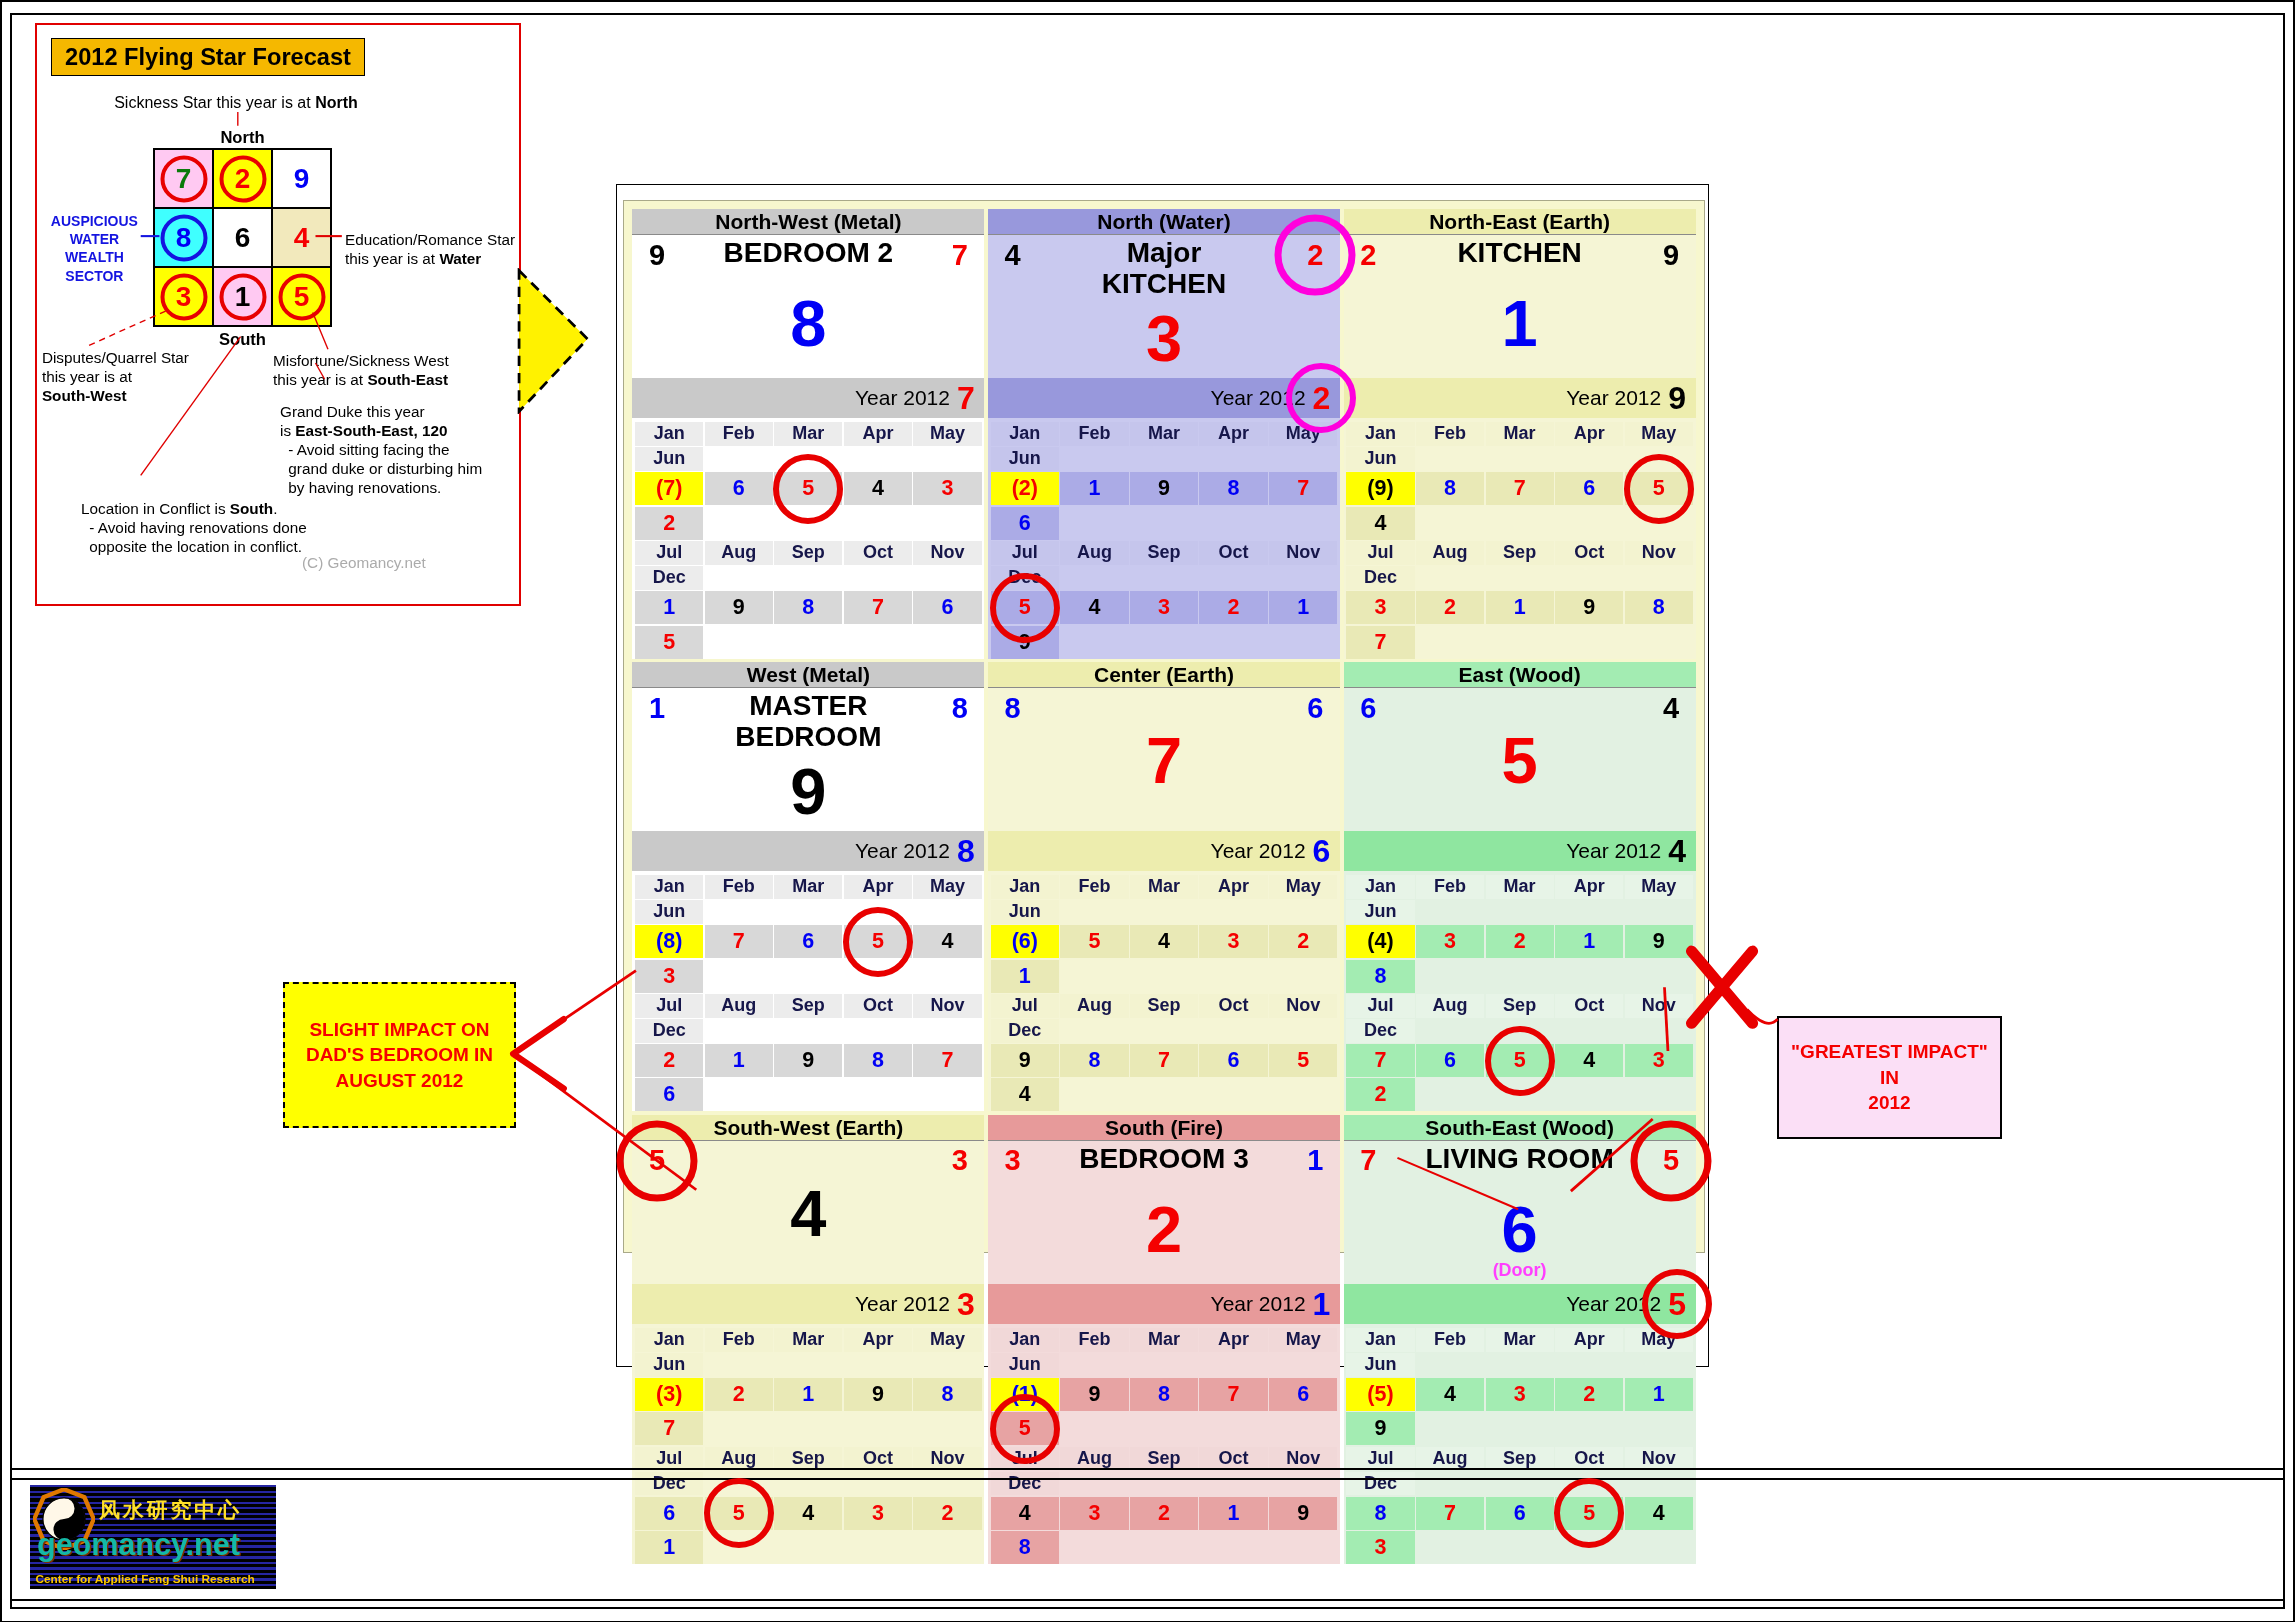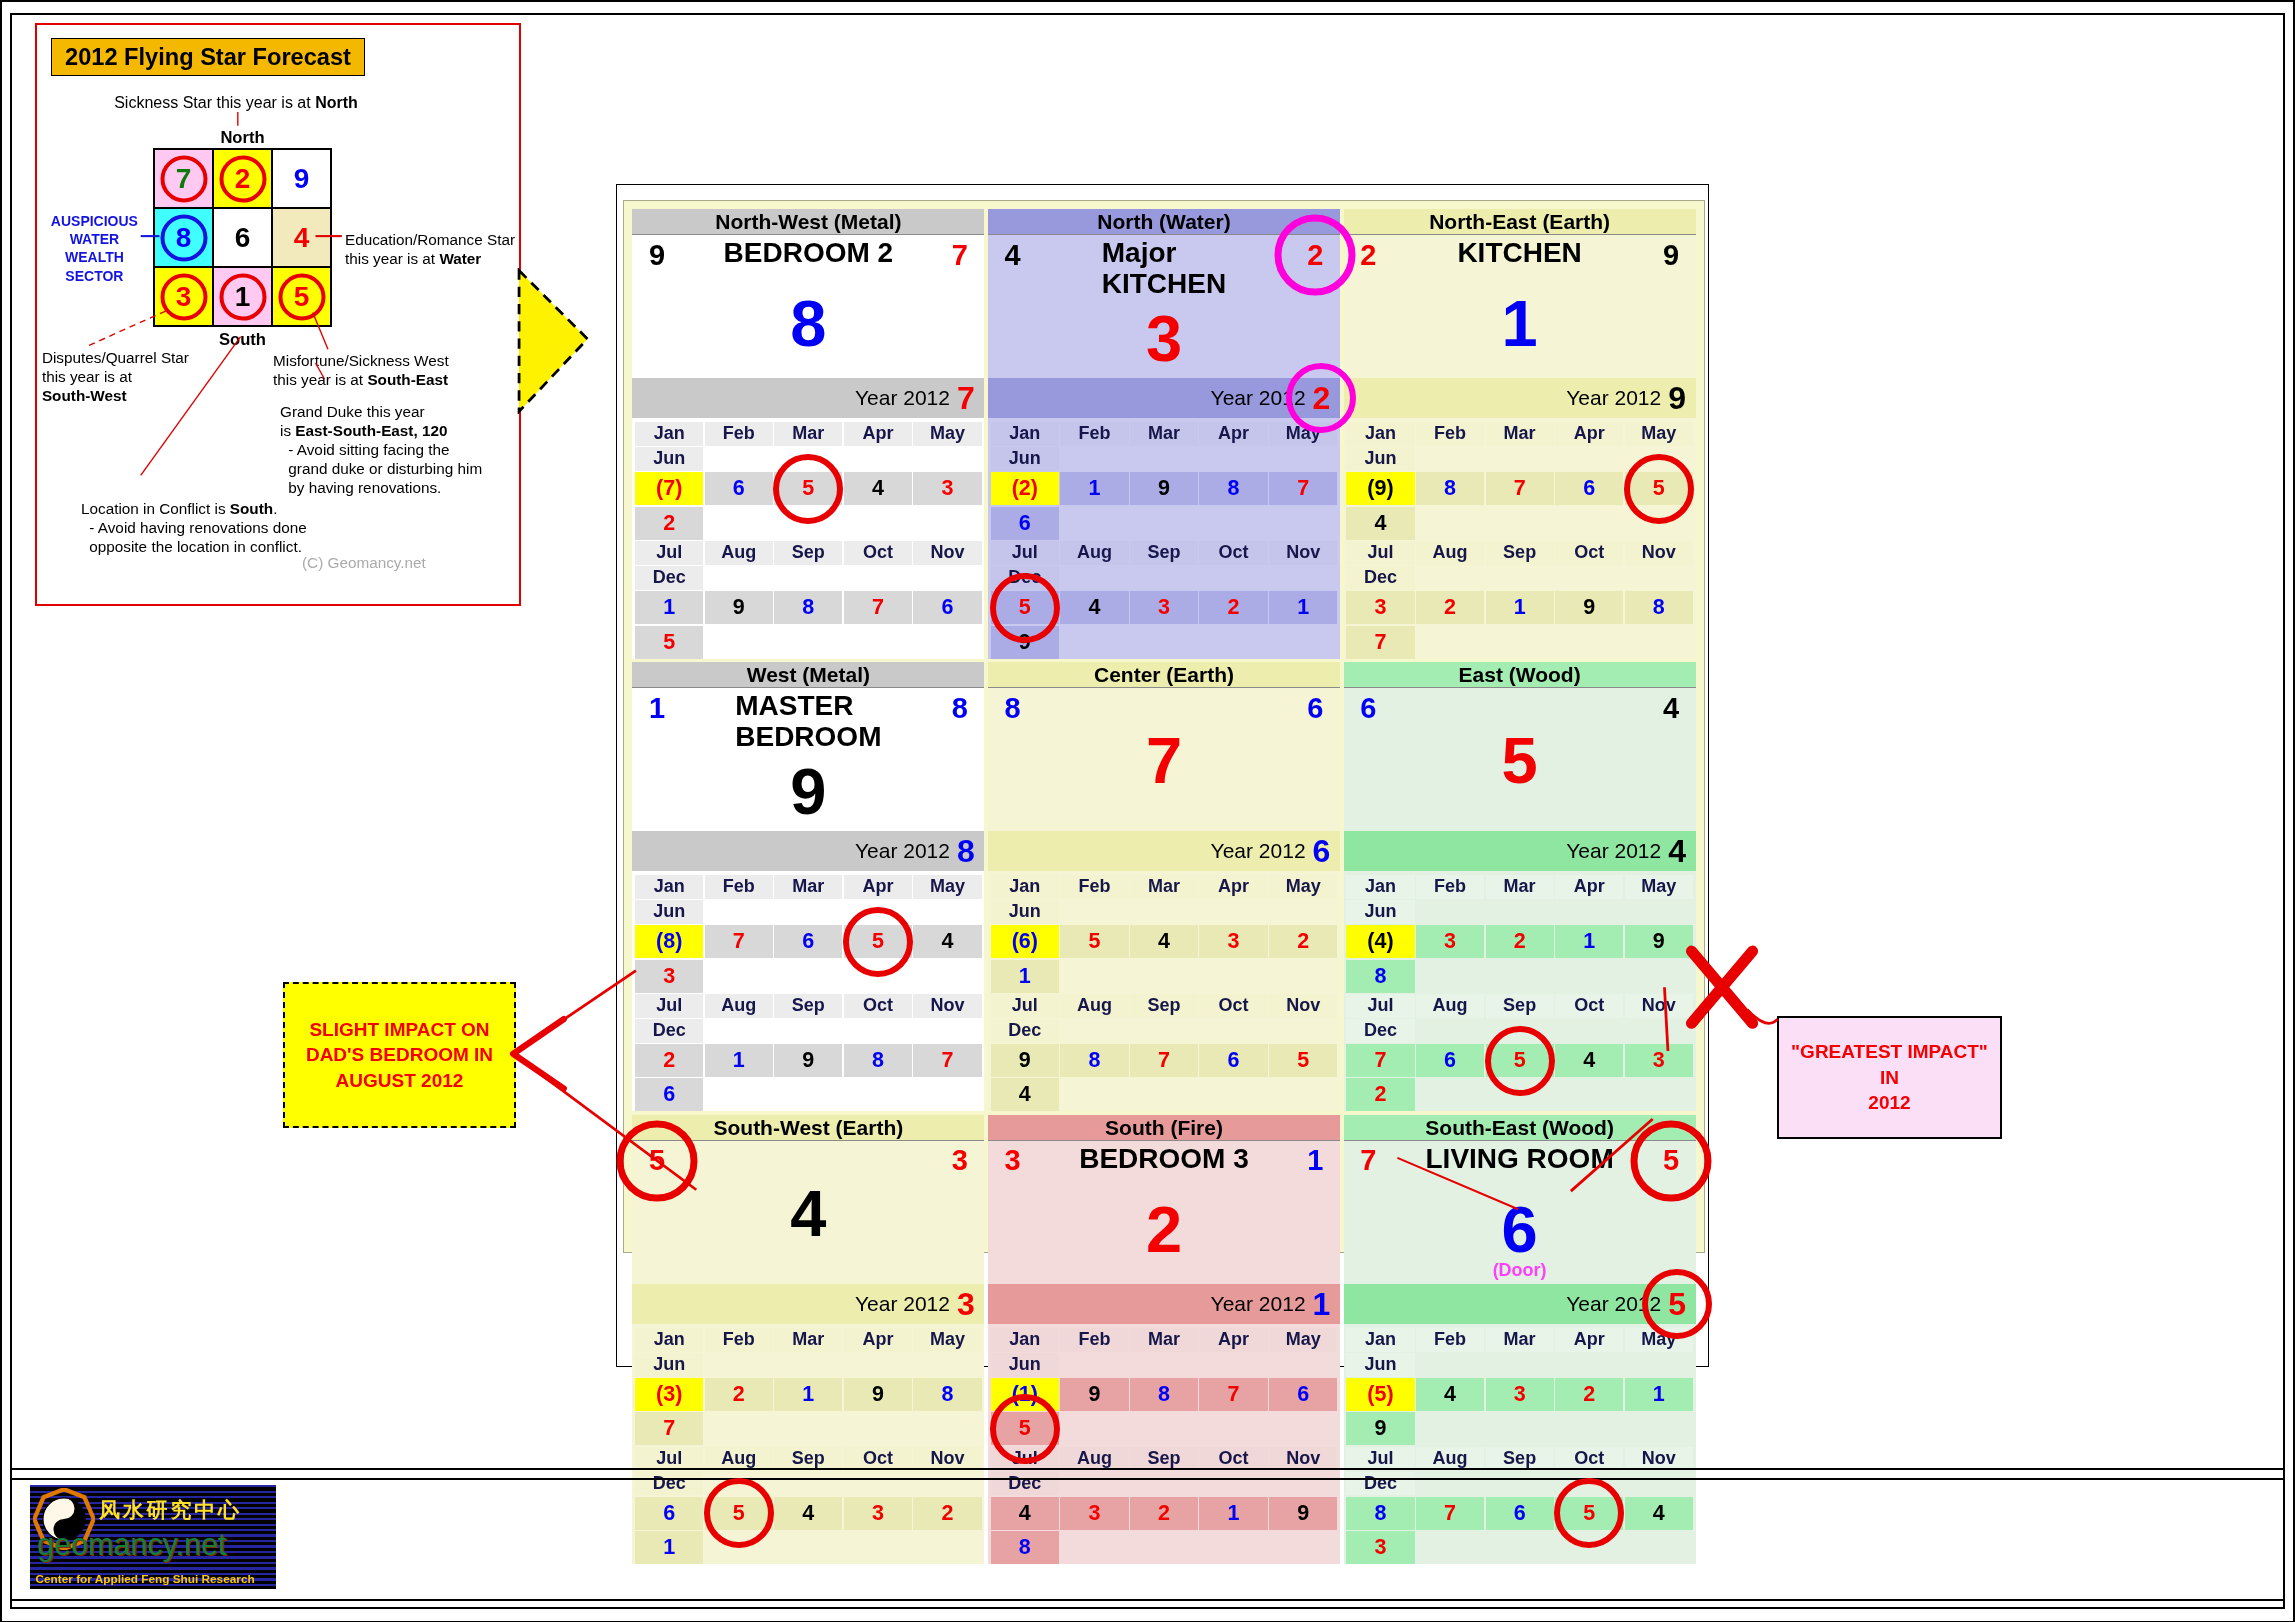--- a/index.html
+++ b/index.html
@@ -44,21 +44,21 @@
   .sector{position:relative;display:flex;flex-direction:column;background:var(--bd);overflow:visible;}
   .t-metal{--hd:#C9C9C9;--bd:#FFFFFF;--yr:#C9C9C9;--nm:#ECECEC;--cell:#D8D8D8;}
   .t-water{--hd:#9898DC;--bd:#C9C9EF;--yr:#9898DC;--nm:#C5C5EC;--cell:#ABABE6;}
   .t-earth{--hd:#EDEDAE;--bd:#F5F5D5;--yr:#EDEDAE;--nm:#F3F3D0;--cell:#E9E9B6;}
   .t-wood{--hd:#A3ECB2;--bd:#E2F1E2;--yr:#8FE6A0;--nm:#E7F4E7;--cell:#A3ECB2;}
   .t-fire{--hd:#E79A9A;--bd:#F3DBDB;--yr:#E79A9A;--nm:#F1D8D8;--cell:#E7A3A3;}
   .sec-head{height:25px;line-height:25px;background:var(--hd);font-size:21px;font-weight:bold;text-align:center;color:#000;border-bottom:0.7px solid #8a8a8a;}
   .sec-body{position:relative;height:143px;display:flex;flex-direction:column;align-items:center;}
   .corner{position:absolute;top:5.5px;font-size:29px;font-weight:bold;line-height:1;z-index:2;}
   .corner.tl{left:16.6px;} .corner.tr{right:16.6px;}
-  .rooms{margin-top:2.8px;text-align:left;}
+  .rooms{margin-top:2.8px;text-align:center;}
   .room-line{font-size:28px;font-weight:bold;color:#000;line-height:1.1;}
   .big{margin-top:auto;margin-bottom:auto;font-size:65px;font-weight:bold;line-height:1;position:relative;z-index:1;}
   .door{position:absolute;left:0;right:0;bottom:2.8px;text-align:center;font-size:18px;font-weight:bold;color:#FF3FFF;}
   .sec-year{height:40px;background:var(--yr);display:flex;align-items:center;justify-content:flex-end;gap:7px;padding-right:9.7px;}
   .ylabel{font-size:21px;color:#000;}
   .ynum{font-size:32px;font-weight:bold;line-height:1;position:relative;}
   .sec-months{flex:1;padding:4.2px 2.8px 0;display:flex;flex-direction:column;gap:1.4px;}
   .mrow{display:grid;grid-template-columns:repeat(5,1fr);gap:1.4px;}
   .mname{height:23.6px;line-height:23.6px;background:var(--nm);text-align:center;font-size:18px;font-weight:bold;color:#16164a;}
   .mnum{height:33px;line-height:33px;background:var(--cell);text-align:center;font-size:21.5px;font-weight:bold;position:relative;}
@@ -73,21 +73,21 @@
   .note{position:absolute;display:flex;align-items:center;justify-content:center;text-align:center;
         font-size:19px;font-weight:bold;color:#F50000;white-space:pre-line;z-index:8;line-height:1.35;}
   .note-yellow{left:281px;top:980px;width:229px;height:142px;background:#FFFF00;border:2.1px dashed #000;}
   .note-pink{left:1775px;top:1014px;width:221px;height:119px;background:#FBDFF6;border:2.8px solid #000;}
 
   
   .logo{position:absolute;left:28px;top:1483px;width:246px;height:104px;background:#000;overflow:hidden;}
   .logo-stripes{position:absolute;inset:0;background:repeating-linear-gradient(180deg,rgba(50,50,215,.75) 0 2.1px,rgba(0,0,0,0) 2.1px 5.5px);}
   .logo-yy{position:absolute;left:2.8px;top:2.8px;}
   .logo-cn{position:absolute;left:69px;top:11px;font-size:21px;font-weight:bold;color:#FFE02A;letter-spacing:2.8px;}
-  .logo-brand{position:absolute;left:7px;top:42px;font-size:30.5px;font-weight:normal;color:#15803d;text-shadow:1.4px 1.4px 0 #803000;}
+  .logo-brand{position:absolute;left:7px;top:42px;font-size:30.5px;font-weight:bold;color:#14b8a6;text-shadow:1.4px 1.4px 0 #803000;}
   .logo-sub{position:absolute;left:5.5px;bottom:2.8px;font-size:11.8px;font-weight:bold;color:#FFC900;}
   .name-box{position:absolute;left:284px;top:1481px;width:718px;height:110px;border:2.1px solid #000;background:#fff;
             display:grid;grid-template-rows:1fr 1fr;}
   .name-row{display:flex;align-items:center;justify-content:center;font-size:21.5px;font-weight:bold;color:#000;}
   .name-row.first{border-bottom:2.1px solid #000;}
 
   .overlay{position:absolute;left:0;top:0;width:2295px;height:1623px;pointer-events:none;z-index:10;}
 </style>
 </head>
 <body>

